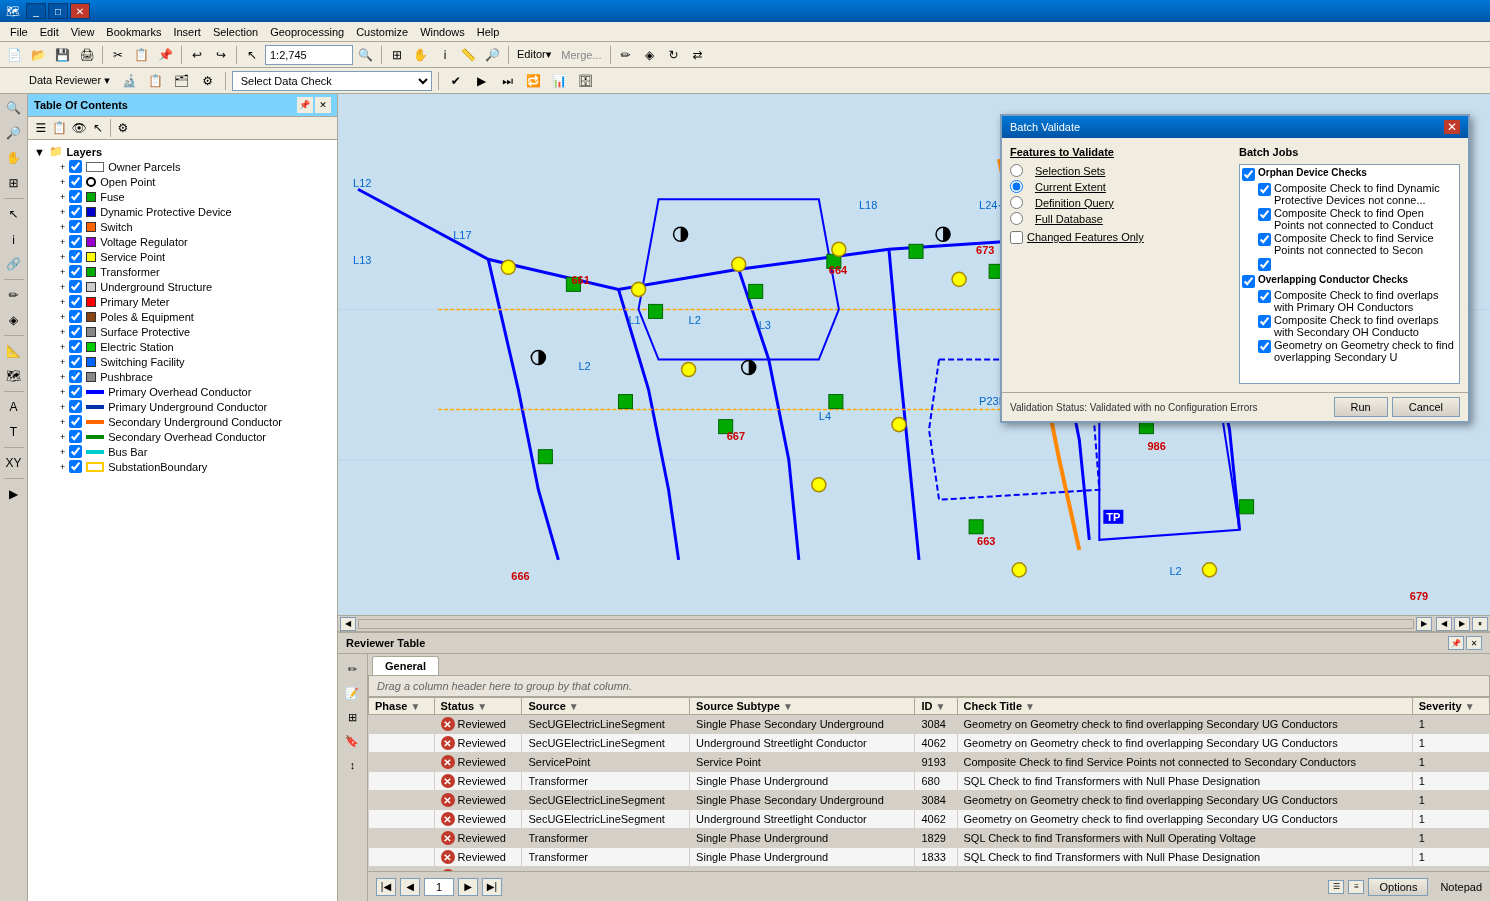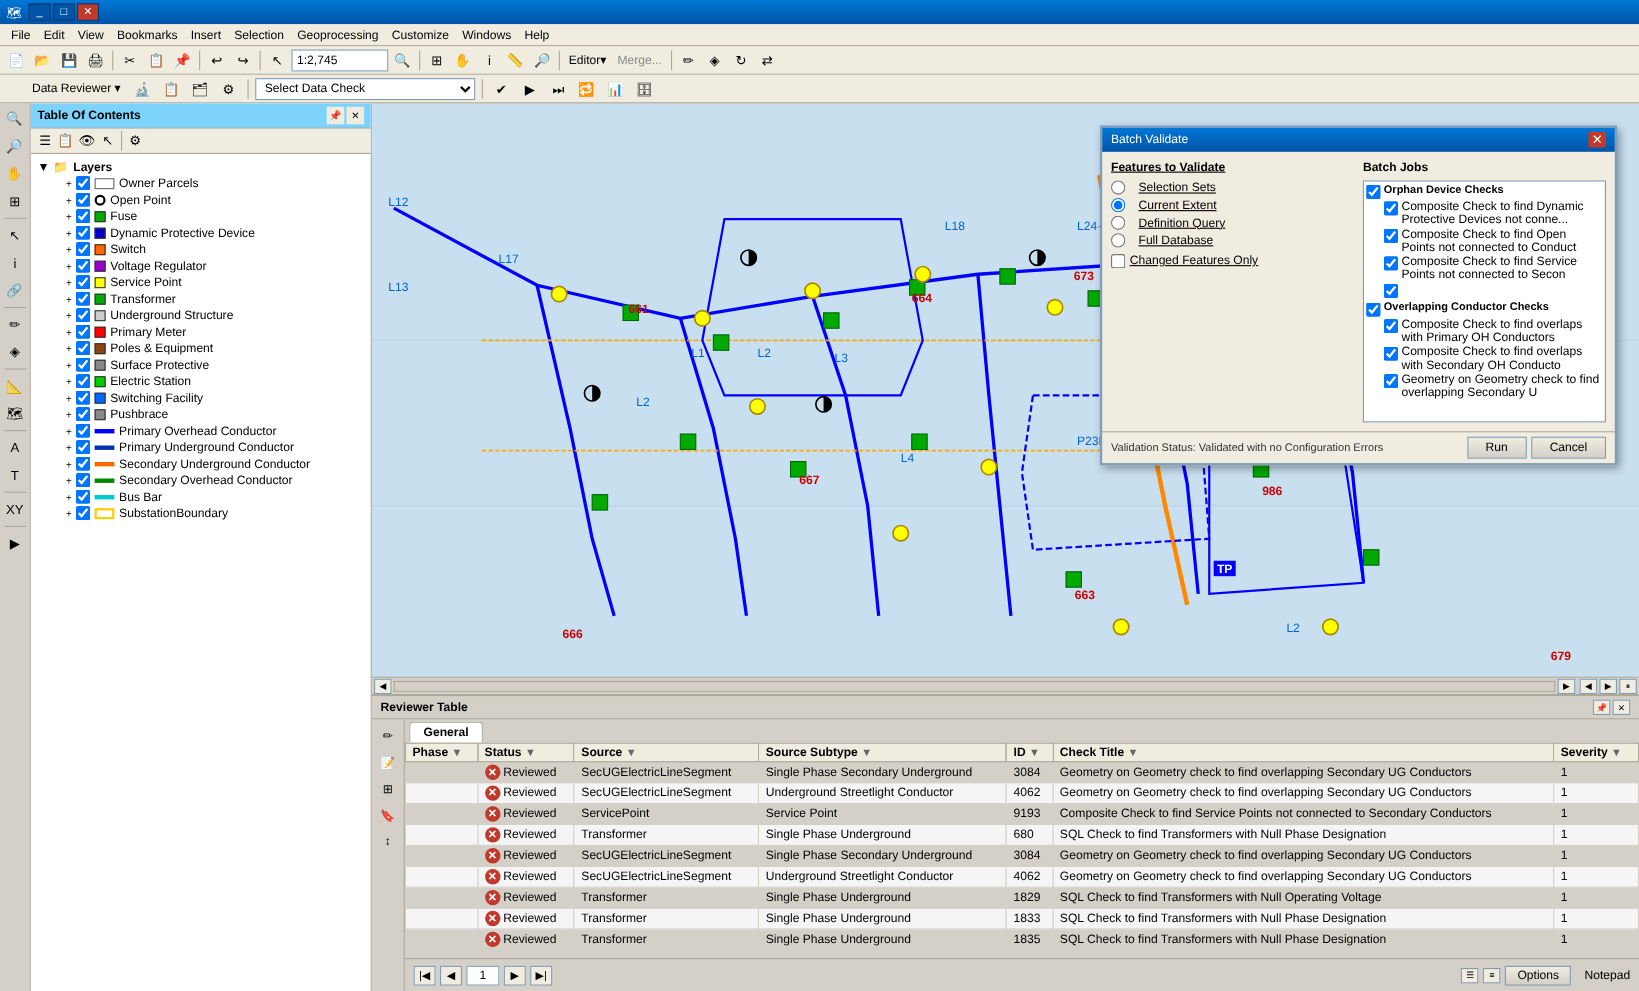--- a/index.html
+++ b/index.html
@@ -814,20 +814,23 @@
           <button class="tool-btn" style="width:22px;height:22px;font-size:11px;" title="Stamp">🔖</button>
           <button class="tool-btn" style="width:22px;height:22px;font-size:11px;" title="Pan">↕</button>
         </div>
 
         <div style="flex:1;display:flex;flex-direction:column;">
 
           <div class="tab-bar">
             <div class="tab active">General</div>
           </div>
 
+          <div class="drag-drop-header">
+            <span>Drag a column header here to group by that column.</span>
+          </div>
 
           <div class="table-container">
             <table class="reviewer-table-content">
               <thead>
                 <tr>
                   <th>Phase <span class="col-arrow">▼</span></th>
                   <th>Status <span class="col-arrow">▼</span></th>
                   <th>Source <span class="col-arrow">▼</span></th>
                   <th>Source Subtype <span class="col-arrow">▼</span></th>
                   <th>ID <span class="col-arrow">▼</span></th>

